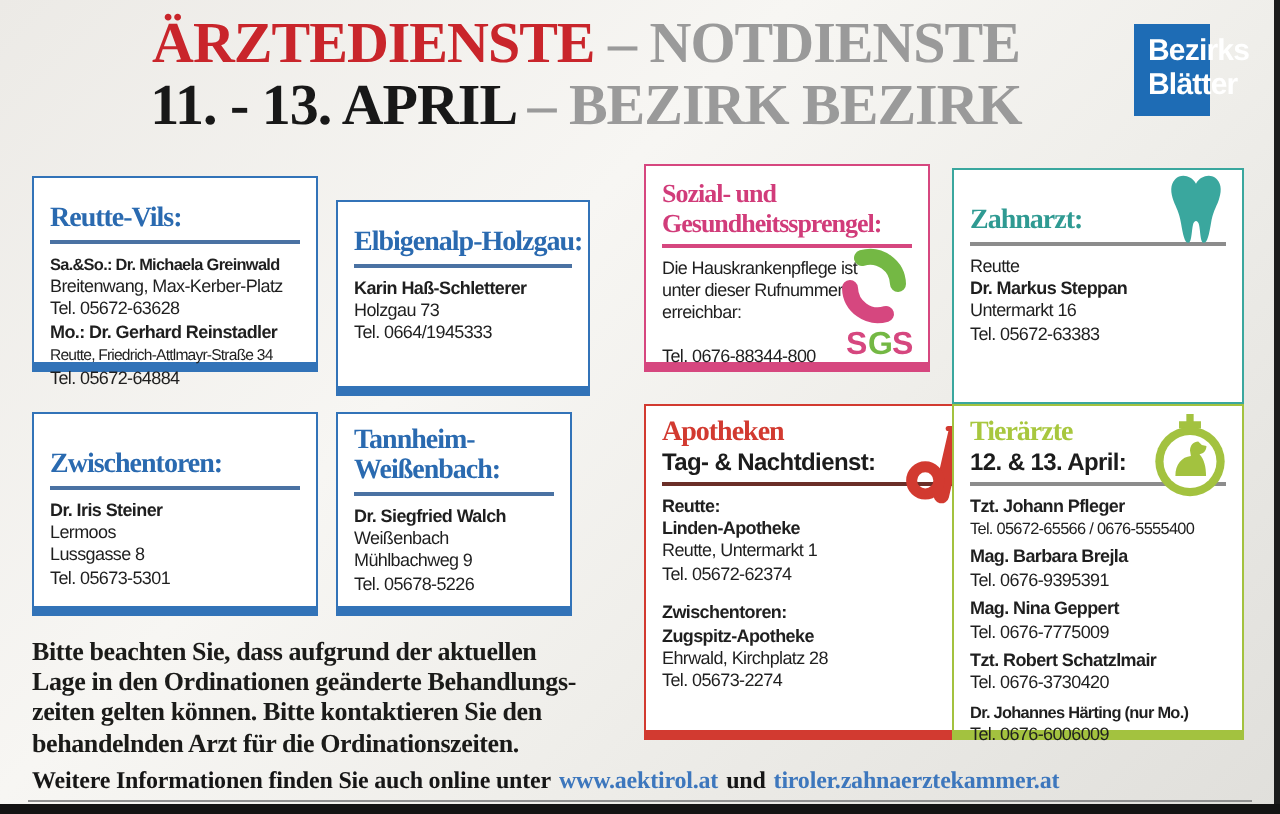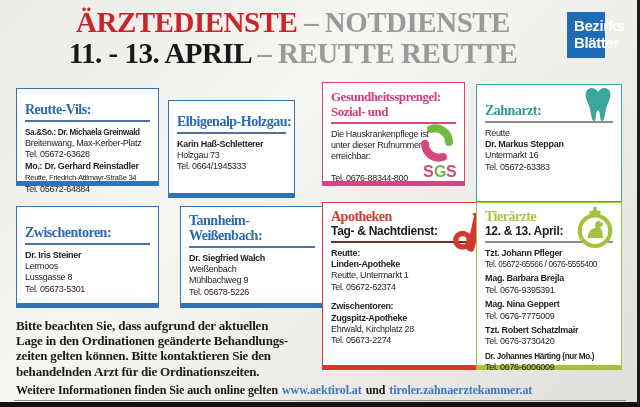--- a/index.html
+++ b/index.html
@@ -72,21 +72,21 @@
 
 <div class="page">
 
   <div class="hdr">
     <div class="hl">
       <span class="red">ÄRZTEDIENSTE</span>
       <span class="gray">– NOTDIENSTE</span>
     </div>
     <div class="hl">
       <span class="blk">11. - 13. APRIL</span>
-      <span class="gray">– REUTTE REUTTE</span>
+      <span class="gray">– BEZIRK BEZIRK</span>
     </div>
   </div>
 
   <div class="logo">
     <div>Bezirks</div>
     <div>Blätter</div>
   </div>
 
   <div class="card" style="left:16px;top:88px;width:143px;height:98px">
     <div class="ctitle mt1">Reutte-Vils:</div>
@@ -101,22 +101,22 @@
 
   <div class="card" style="left:168px;top:100px;width:127px;height:98px">
     <div class="ctitle mt1">Elbigenalp-Holzgau:</div>
     <div class="rule blue"></div>
     <div class="line b">Karin Haß-Schletterer</div>
     <div class="line">Holzgau 73</div>
     <div class="line">Tel. 0664/1945333</div>
   </div>
 
   <div class="card pink" style="left:322px;top:82px;width:143px;height:104px">
+    <div class="ctitle small">Sozial- und</div>
     <div class="ctitle small">Gesundheitssprengel:</div>
-    <div class="ctitle small">Sozial- und</div>
     <div class="rule pinkr"></div>
     <div class="line narrow">Die Hauskrankenpflege ist</div>
     <div class="line narrow">unter dieser Rufnummer</div>
     <div class="line narrow">erreichbar:</div>
     <div class="line mtT">Tel. 0676-88344-800</div>
     <svg class="icon-tr" style="right:4px;top:40px" width="46" height="58" viewBox="0 0 44 58">
       <g fill="none" stroke-linecap="round">
         <path d="M16 6 A14 14 0 0 1 34 19" stroke="#74b844" stroke-width="8"></path>
         <path d="M28 34 A14 14 0 0 1 10 21" stroke="#d6477f" stroke-width="8"></path>
       </g>
@@ -142,21 +142,21 @@
 
   <div class="card" style="left:16px;top:206px;width:143px;height:102px">
     <div class="ctitle mt2">Zwischentoren:</div>
     <div class="rule blue"></div>
     <div class="line b">Dr. Iris Steiner</div>
     <div class="line">Lermoos</div>
     <div class="line">Lussgasse 8</div>
     <div class="line">Tel. 05673-5301</div>
   </div>
 
-  <div class="card" style="left:180px;top:206px;width:144px;height:102px">
+  <div class="card" style="left:168px;top:206px;width:118px;height:102px">
     <div class="ctitle">Tannheim-</div>
     <div class="ctitle">Weißenbach:</div>
     <div class="rule blue"></div>
     <div class="line b">Dr. Siegfried Walch</div>
     <div class="line">Weißenbach</div>
     <div class="line">Mühlbachweg 9</div>
     <div class="line">Tel. 05678-5226</div>
   </div>
 
   <div class="card red" style="left:322px;top:202px;width:171px;height:168px">
@@ -209,19 +209,19 @@
   </div>
 
   <div class="note">
     <div>Bitte beachten Sie, dass aufgrund der aktuellen</div>
     <div>Lage in den Ordinationen geänderte Behandlungs-</div>
     <div>zeiten gelten können. Bitte kontaktieren Sie den</div>
     <div>behandelnden Arzt für die Ordinationszeiten.</div>
   </div>
 
   <div class="finfo">
-    <span>Weitere Informationen finden Sie auch online gelten</span><span class="lnk">www.aektirol.at</span><span>und</span><span class="lnk">tiroler.zahnaerztekammer.at</span>
+    <span>Weitere Informationen finden Sie auch online unter</span><span class="lnk">www.aektirol.at</span><span>und</span><span class="lnk">tiroler.zahnaerztekammer.at</span>
   </div>
   <div class="frule"></div>
 
   <div class="edge-r"></div>
   <div class="edge-b"></div>
 </div>
 
 </body></html>

